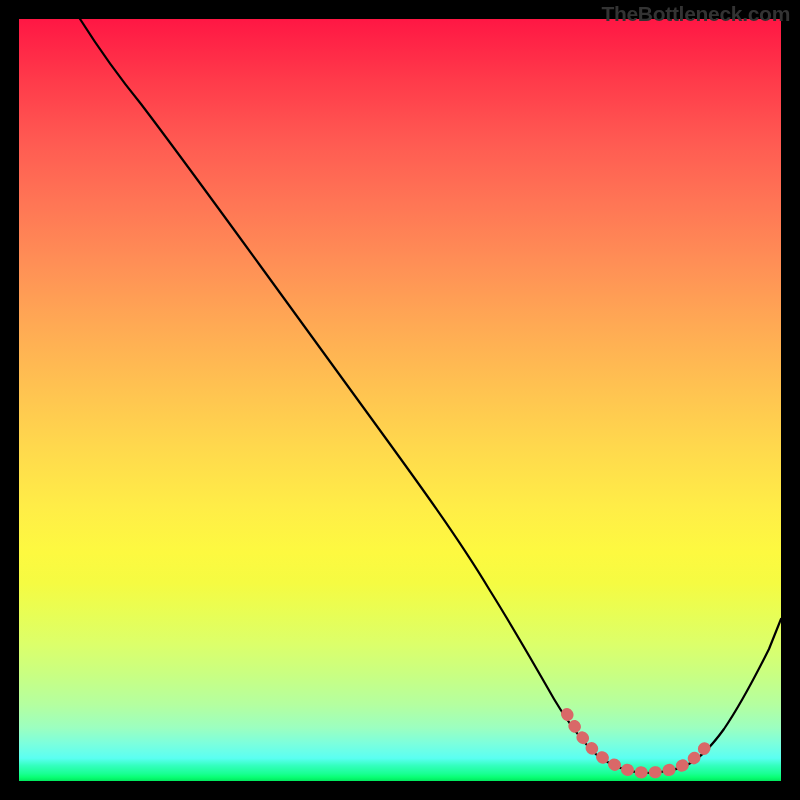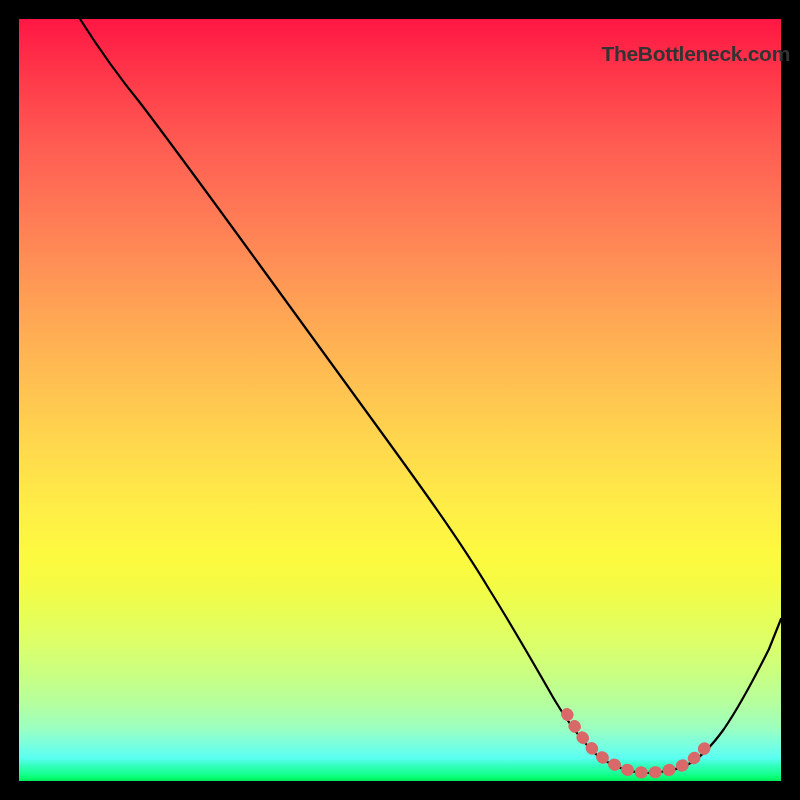--- a/index.html
+++ b/index.html
@@ -42,21 +42,20 @@
       );
     }
     .watermark {
       position: absolute;
       top: 2px;
       right: 10px;
       color: #333;
       font-size: 21px;
       font-weight: 600;
       letter-spacing: -0.3px;
-      margin-top: 40px;
     }
     .curve-svg {
       position: absolute;
       left: 0;
       top: 0;
       width: 100%;
       height: 100%;
     }
   </style>
 </head>

